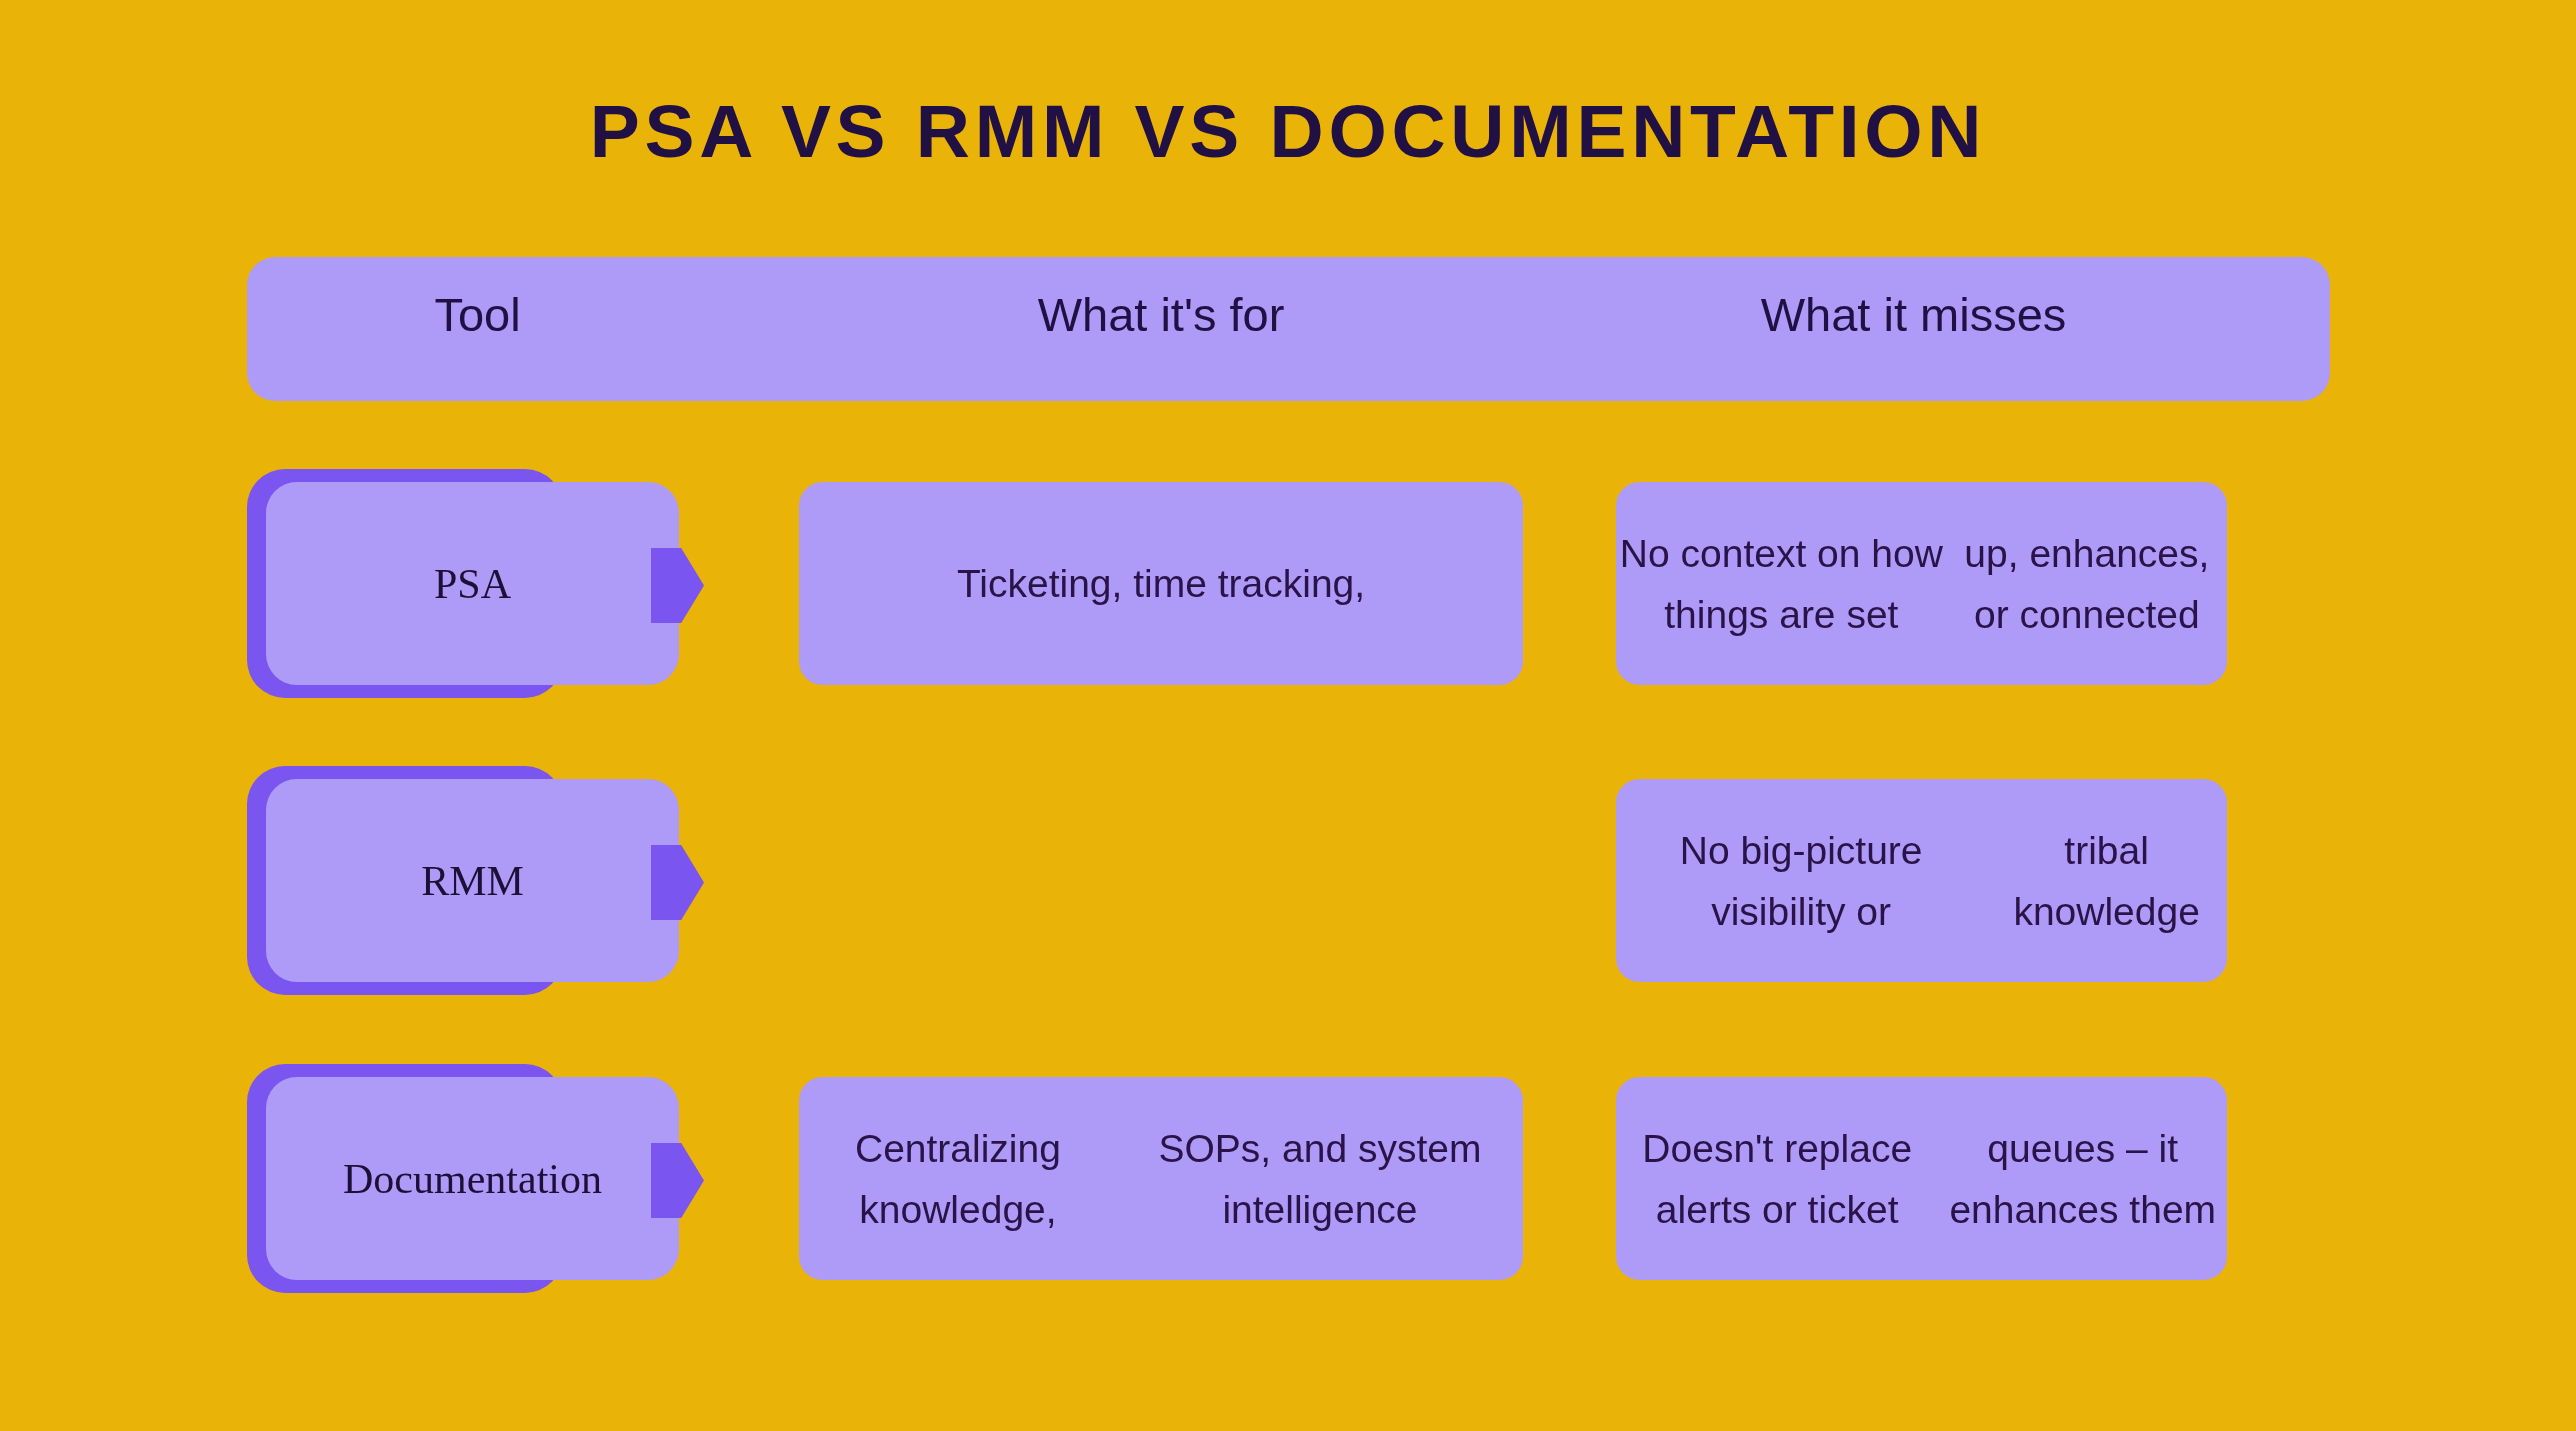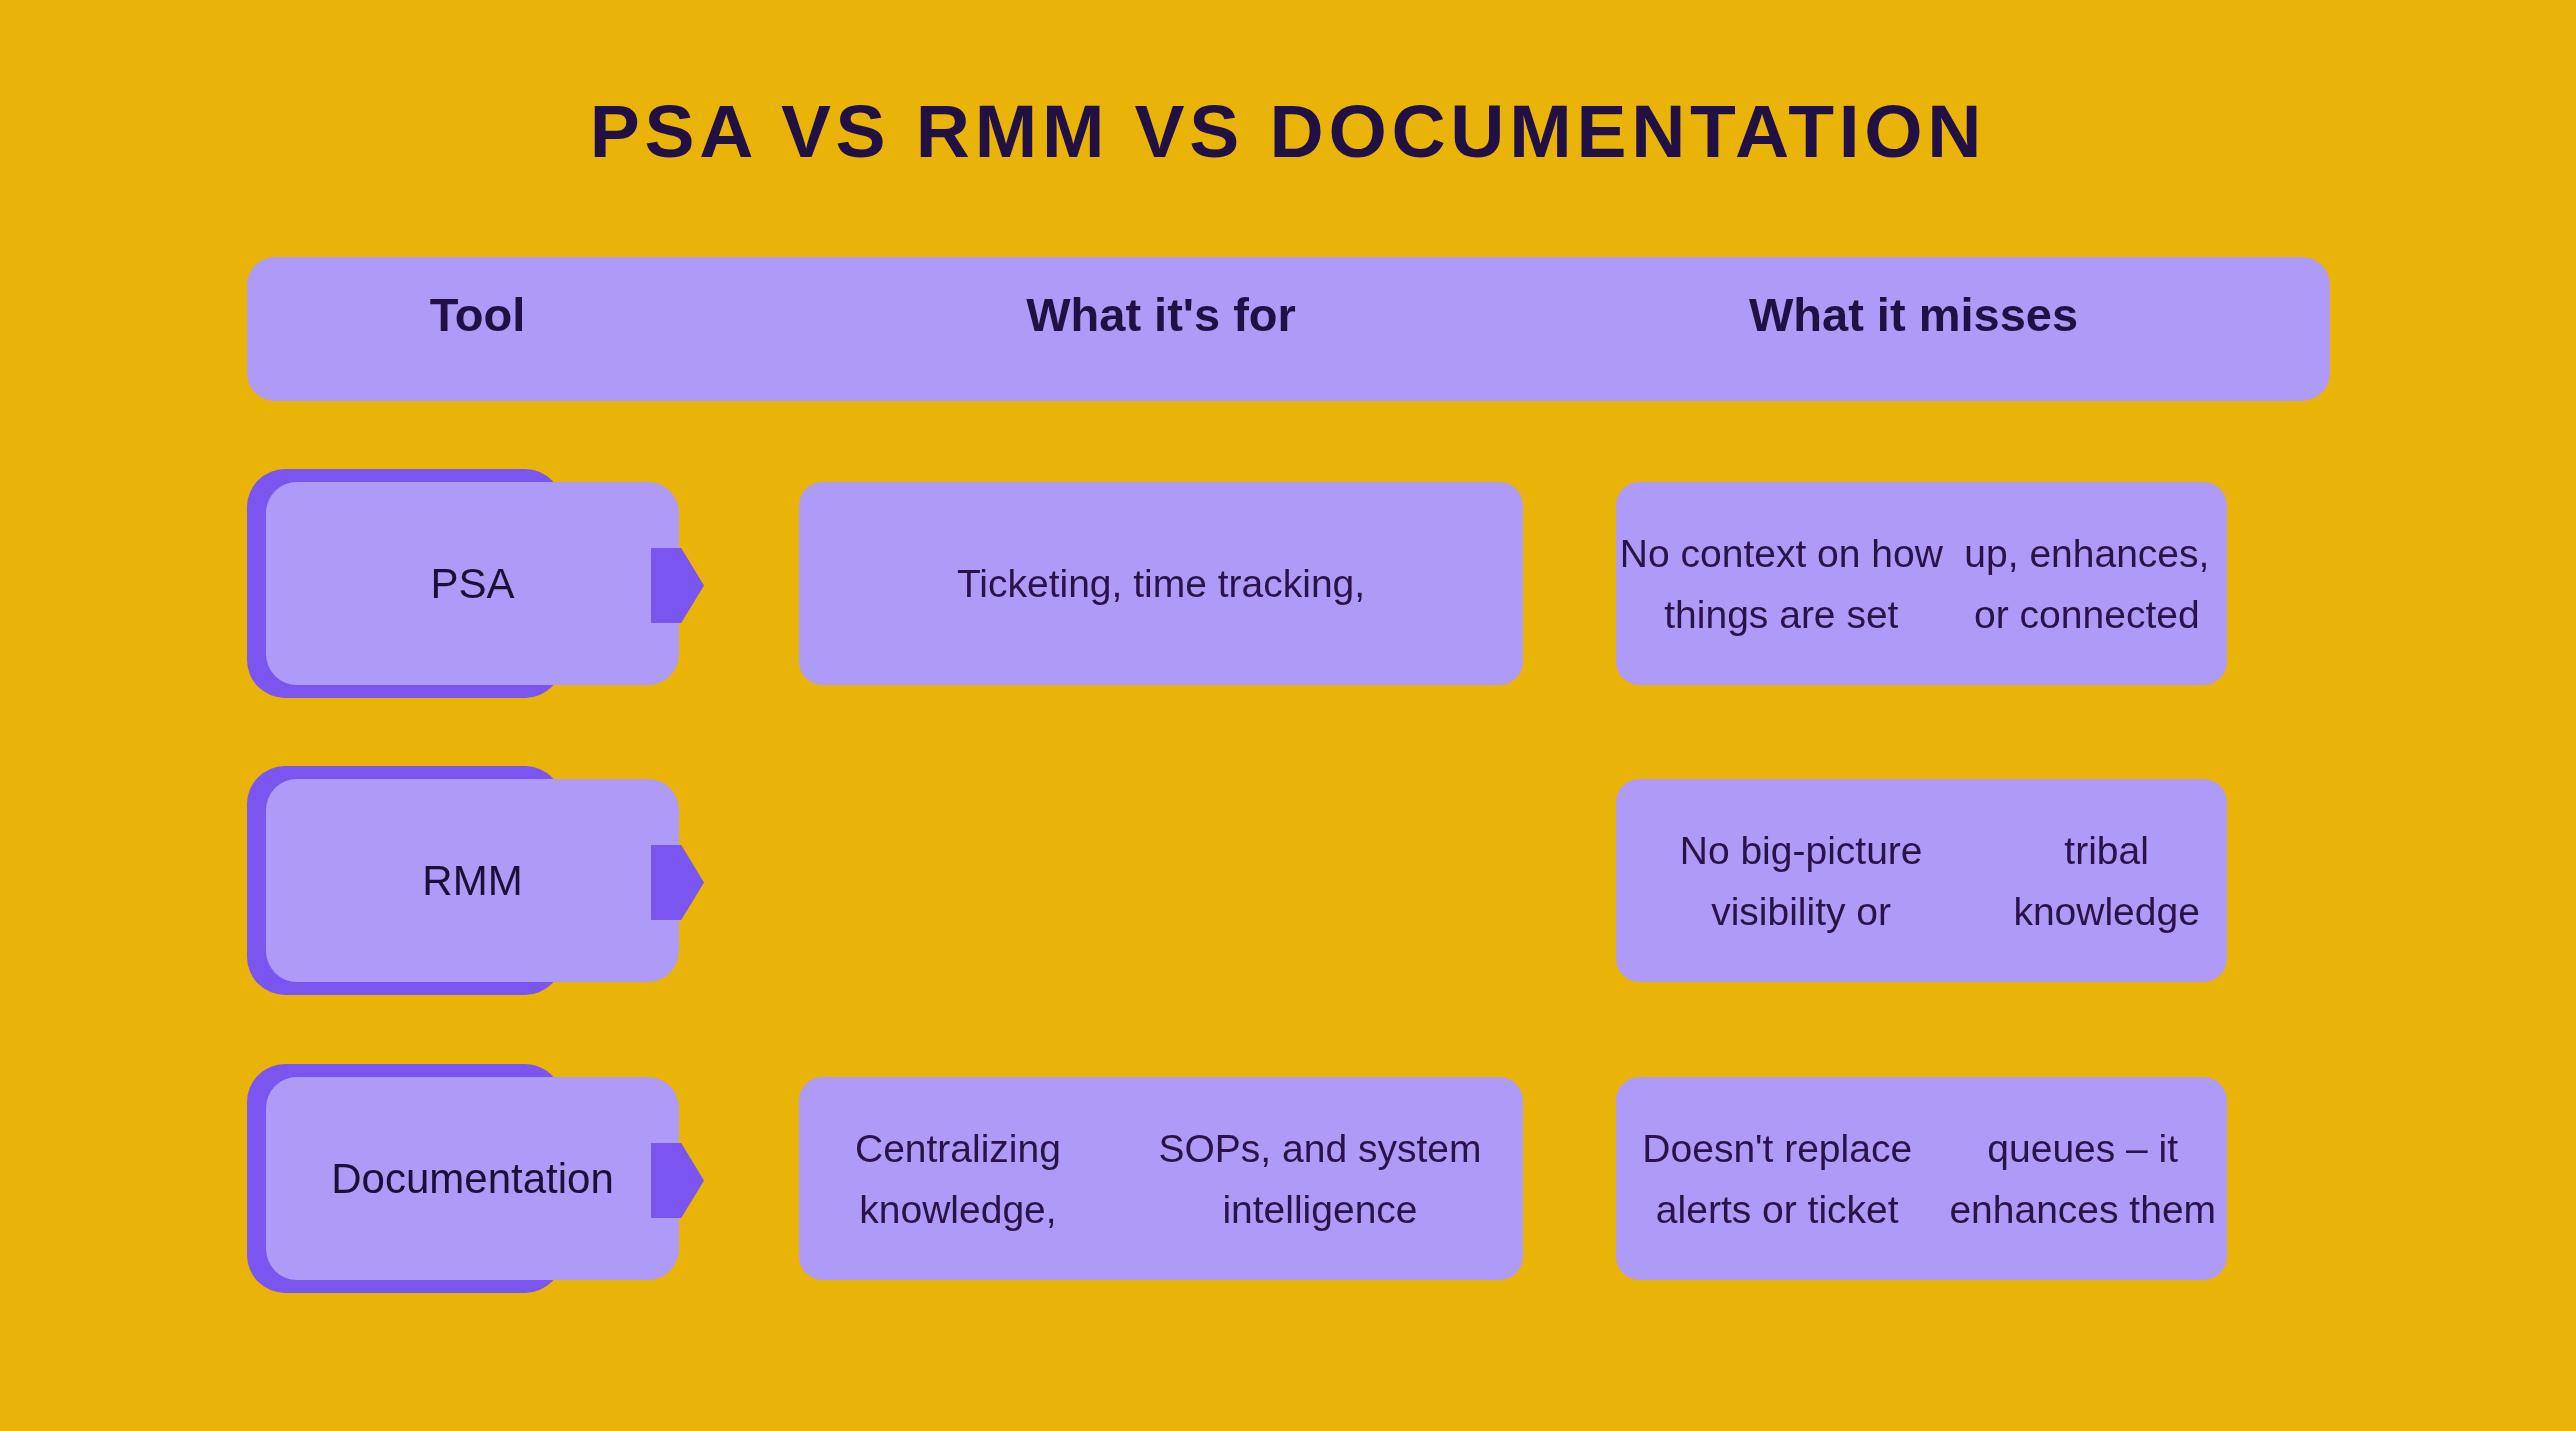--- a/index.html
+++ b/index.html
@@ -13,37 +13,37 @@
     text-align:center; font-size:75px; font-weight:800;
     letter-spacing:4.7px; color:#211044;
   }
   .header-bar {
     position:absolute; left:247px; top:257px; width:2083px; height:144px;
     background:#ad9bf7; border-radius:28px;
   }
   .header-label {
     position:absolute; top:257px; height:114px;
     display:flex; align-items:center; justify-content:center;
-    font-size:47px; font-weight:700; color:#211044;
+    font-size:47px; font-weight:400; color:#211044;
   }
   .hl-tool   { left:247px;  width:461px; }
   .hl-for    { left:799px; width:724px; }
   .hl-misses { left:1556px; width:715px; }
 
   .row { position:absolute; left:0; width:100%; height:229px; }
 
   .tool-back {
     position:absolute; left:247px; top:0; width:316px; height:229px;
     background:#7a55f0; border-radius:38px;
   }
   .tool-front {
     position:absolute; left:266px; top:13.3px; width:413px; height:203px;
     background:#ad9bf7; border-radius:31px;
     display:flex; align-items:center; justify-content:center;
-    font-size:42px; font-weight:400; color:#1d1038;
+    font-size:42px; font-weight:400; color:#1d1038;font-family:Liberation Serif, serif;
   }
   .tool-arrow {
     position:absolute; left:651px; top:79px; width:53px; height:75px;
     background:#7a55f0;
     clip-path: polygon(0 0, 57% 0, 100% 50%, 57% 100%, 0 100%);
   }
   .cell {
     position:absolute; top:13.3px; height:203px;
     background:#ad9bf7; border-radius:23.5px;
     display:flex; flex-direction:row; align-items:center; justify-content:center;

